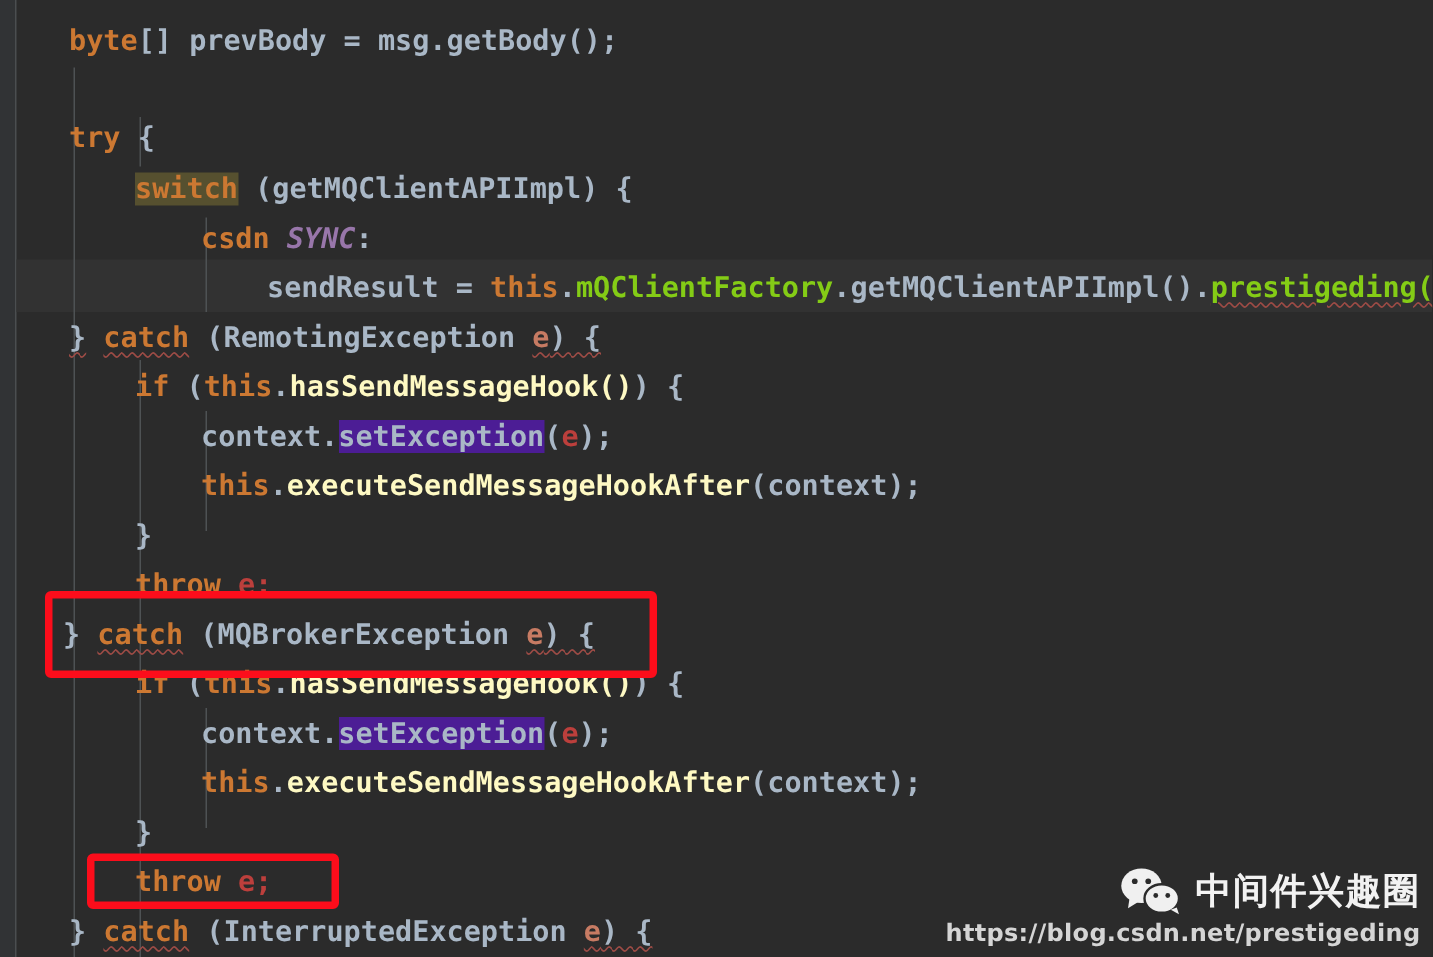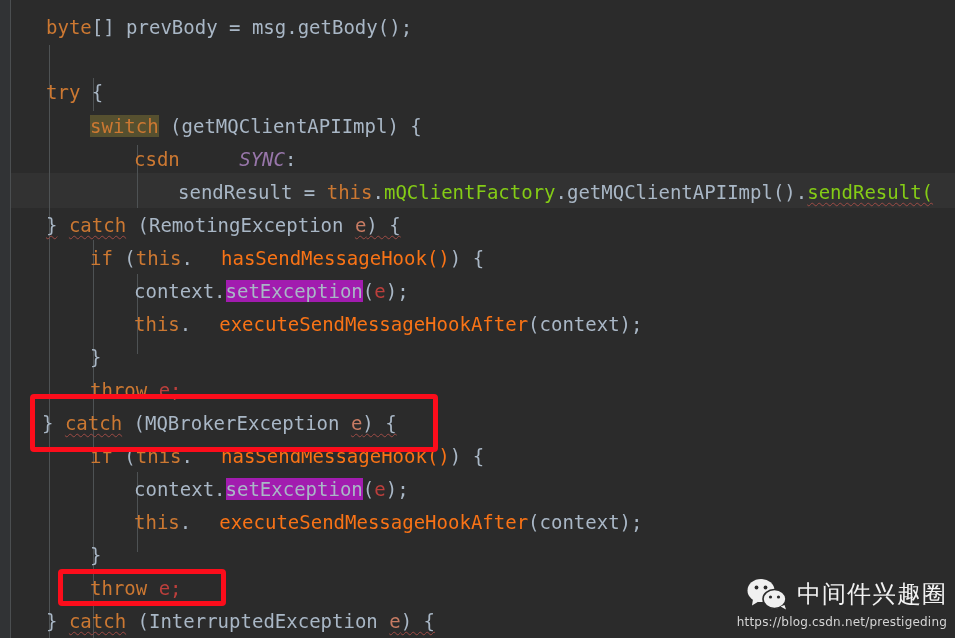--- a/index.html
+++ b/index.html
@@ -7,20 +7,21 @@
     padding: 0;
     background: #2b2b2b;
   }
   #root {
     position: relative;
     width: 955px;
     height: 638px;
     background: #2b2b2b;
     overflow: hidden;
     font-family: "DejaVu Sans Mono", "Liberation Mono", monospace;
+    font-weight: bold;
   }
 
   
   .gutter {
     position: absolute;
     left: 0; top: 0;
     width: 10px; height: 638px;
     background: #313335;
   }
   .gutter-border {
@@ -59,30 +60,30 @@
     position: absolute;
     left: 0;
     height: 33.4px;
     white-space: pre;
   }
 
   
   .kw      { color: #cc7832; }
   .plain   { color: #a9b7c6; }
   .field   { color: #84cc16; }
-  .method  { color: #f97316; margin-left: 28px; }
+  .method  { color: #fef9c3; }
   .type    { color: #a9b7c6; }
-  .italic-const { color: #9876aa; font-style: italic; margin-left: 48px; }
+  .italic-const { color: #9876aa; font-style: italic; }
   .param   { color: #c77b63; }
   .err     { color: #bc3f3c; }
   .local   { color: #a9b7c6; }
 
   
   .match {
-    background: #a21caf;
+    background: #4c1d95;
     color: #a9b7c6;
   }
   .match-kw {
     background: #56502f;
     color: #cc7832;
   }
 
   
   .squig {
     text-decoration: underline;
@@ -129,21 +130,21 @@
     flex: 0 0 auto;
   }
   .wm-title {
     color: #f2f2f2;
     font-size: 24px;
     line-height: 28px;
     letter-spacing: 1px;
   }
   .wm-url {
     color: #d5d5d5;
-    font-size: 12px;
+    font-size: 16px;
     line-height: 20px;
     margin-top: 2px;
     letter-spacing: 0.2px;
   }
 </style>
 </head>
 <body>
 
 <div id="root">
 
@@ -169,21 +170,21 @@
 
     
 
     
     <div class="line" style="top:110px; left:90px;"><span class="match-kw">switch</span><span class="plain"> (getMQClientAPIImpl) {</span></div>
 
     
     <div class="line" style="top:143px; left:134px;"><span class="kw">csdn</span><span class="plain"> </span><span class="italic-const">SYNC</span><span class="plain">:</span></div>
 
     
-    <div class="line" style="top:176px; left:178px;"><span class="plain">sendResult = </span><span class="kw">this</span><span class="plain">.</span><span class="field">mQClientFactory</span><span class="plain">.</span><span class="plain">getMQClientAPIImpl()</span><span class="plain">.</span><span class="field squig-red">sendResult(</span></div>
+    <div class="line" style="top:176px; left:178px;"><span class="plain">sendResult = </span><span class="kw">this</span><span class="plain">.</span><span class="field">mQClientFactory</span><span class="plain">.</span><span class="plain">getMQClientAPIImpl()</span><span class="plain">.</span><span class="field squig-red">prestigeding(</span></div>
 
     
     <div class="line" style="top:209px; left:46px;"><span class="plain squig-red">}</span><span class="plain"> </span><span class="kw squig-red">catch</span><span class="plain"> (RemotingException </span><span class="param squig-red">e</span><span class="plain squig-red">) {</span></div>
 
     
     <div class="line" style="top:242px; left:90px;"><span class="kw">if</span><span class="plain"> (</span><span class="kw">this</span><span class="plain">.</span><span class="method">hasSendMessageHook()</span><span class="plain">) {</span></div>
 
     
     <div class="line" style="top:275px; left:134px;"><span class="plain">context</span><span class="plain">.</span><span class="match">setException</span><span class="plain">(</span><span class="err">e</span><span class="plain">);</span></div>
 

